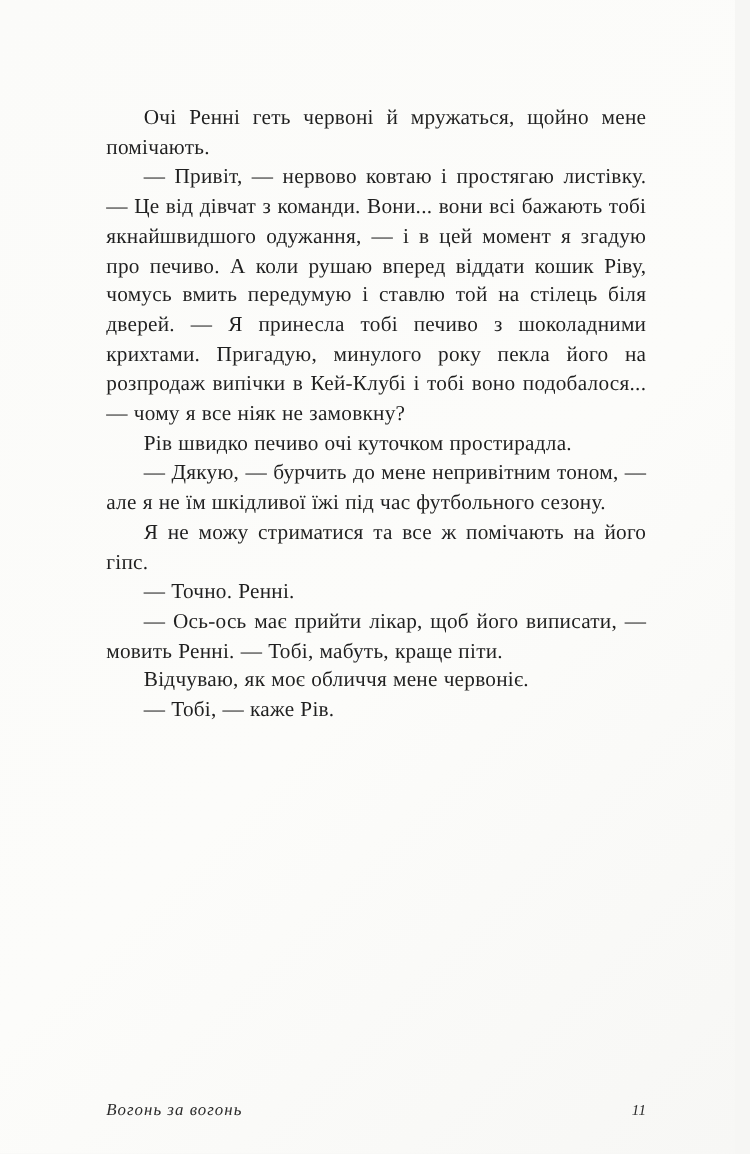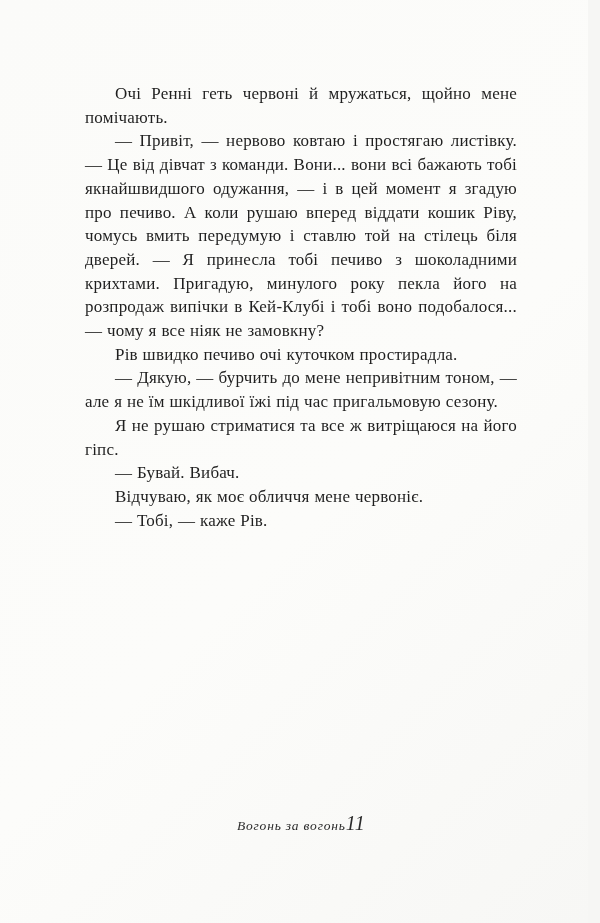--- a/index.html
+++ b/index.html
@@ -29,47 +29,48 @@
       word-spacing: 0.02em;
     }
     .text-block p {
       margin: 0;
       padding: 0;
       text-indent: 30px;
     }
     .footer {
       position: absolute;
       left: 85px;
-      top: 800px;
+      top: 869px;
       width: 432px;
       display: flex;
-      justify-content: center;
+      justify-content: space-between;
       align-items: baseline;
       font-style: italic;
       font-size: 13.5px;
       color: #2b2b2b;
       letter-spacing: 0.06em;
     }
     .footer .page-number {
-      font-size: 20px;
+      font-size: 12px;
       letter-spacing: 0.02em;
       margin-top: 12px;
     }
   </style>
 </head>
 <body>
 
 <div class="page">
   <div class="text-block">
     <p>Очі Ренні геть червоні й мружаться, щойно мене помічають.</p>
     <p>— Привіт, — нервово ковтаю і простягаю листівку. — Це від дівчат з команди. Вони... вони всі бажають тобі якнайшвидшого одужання, — і в цей момент я згадую про печиво. А коли рушаю вперед віддати кошик Ріву, чомусь вмить передумую і ставлю той на стілець біля дверей. — Я принесла тобі печиво з шоколадними крихтами. Пригадую, минулого року пекла його на розпродаж випічки в Кей-Клубі і тобі воно подобалося... — чому я все ніяк не замовкну?</p>
     <p>Рів швидко печиво очі куточком простирадла.</p>
-    <p>— Дякую, — бурчить до мене непривітним тоном, — але я не їм шкідливої їжі під час пригальмовую сезону.</p>
-    <p>Я не рушаю стриматися та все ж витріщаюся на його гіпс.</p>
-    <p>— Бувай. Вибач.</p>
+    <p>— Дякую, — бурчить до мене непривітним тоном, — але я не їм шкідливої їжі під час футбольного сезону.</p>
+    <p>Я не можу стриматися та все ж помічають на його гіпс.</p>
+    <p>— Точно. Ренні.</p>
+    <p>— Ось-ось має прийти лікар, щоб його виписати, — мовить Ренні. — Тобі, мабуть, краще піти.</p>
     <p>Відчуваю, як моє обличчя мене червоніє.</p>
     <p>— Тобі, — каже Рів.</p>
   </div>
 
   <div class="footer">
     <span class="book-title">Вогонь за вогонь</span>
     <span class="page-number">11</span>
   </div>
 </div>
 

